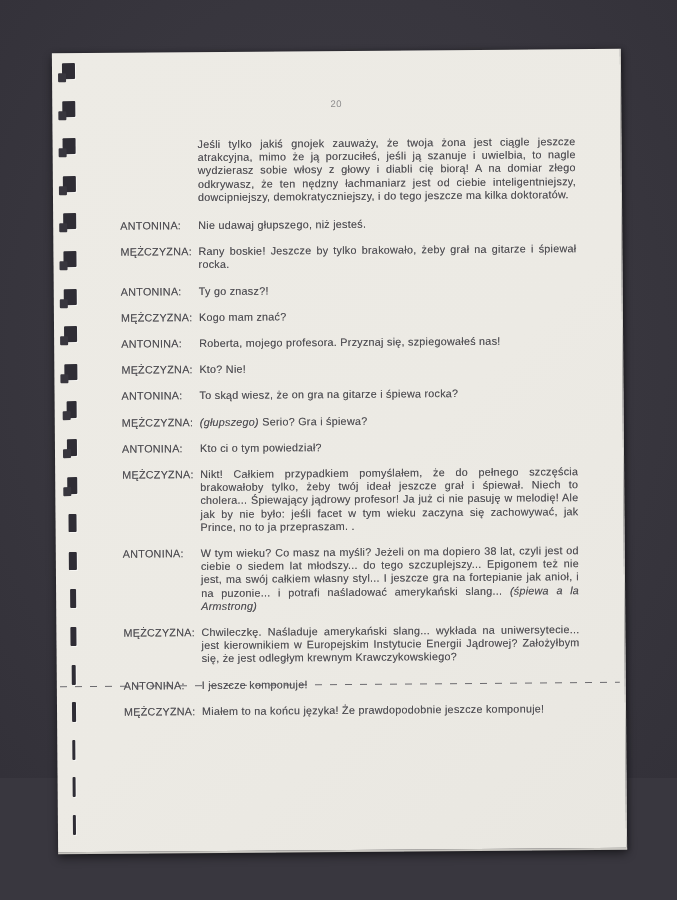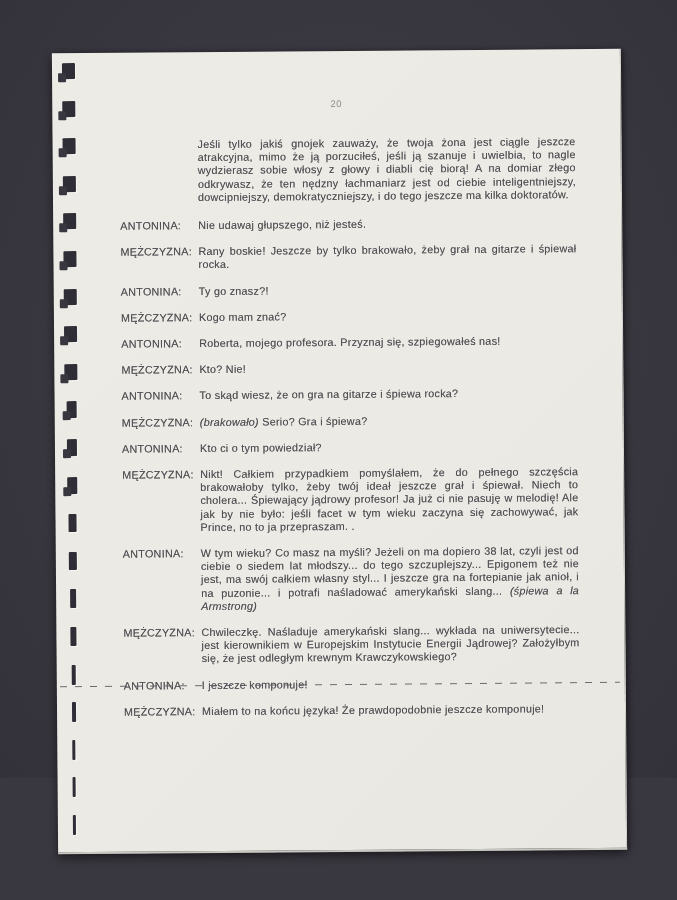--- a/index.html
+++ b/index.html
@@ -170,21 +170,21 @@
     <div class="speech short">Kto? Nie!</div>
   </div>
 
   <div class="entry">
     <div class="speaker">ANTONINA:</div>
     <div class="speech short">To skąd wiesz, że on gra na gitarze i śpiewa rocka?</div>
   </div>
 
   <div class="entry">
     <div class="speaker">MĘŻCZYZNA:</div>
-    <div class="speech short"><span class="it">(brakowało)</span> Serio? Gra i śpiewa?</div>
+    <div class="speech short"><span class="it">(głupszego)</span> Serio? Gra i śpiewa?</div>
   </div>
 
   <div class="entry">
     <div class="speaker">ANTONINA:</div>
     <div class="speech short">Kto ci o tym powiedział?</div>
   </div>
 
   <div class="entry">
     <div class="speaker">MĘŻCZYZNA:</div>
     <div class="speech">Nikt! Całkiem przypadkiem pomyślałem, że do pełnego szczęścia brakowałoby tylko, żeby twój ideał jeszcze grał i śpiewał. Niech to cholera... Śpiewający jądrowy profesor! Ja już ci nie pasuję w melodię! Ale jak by nie było: jeśli facet w tym wieku zaczyna się zachowywać, jak Prince, no to ja przepraszam. .</div>

